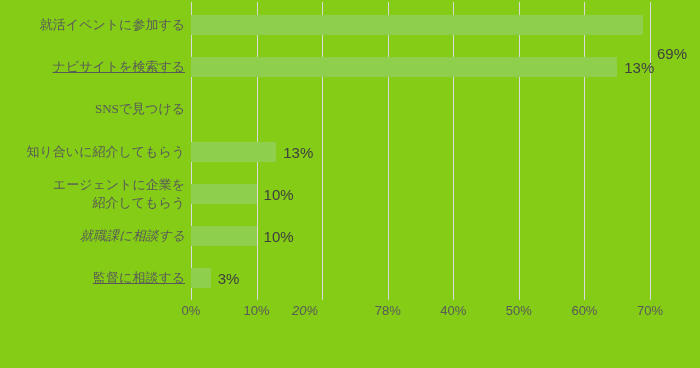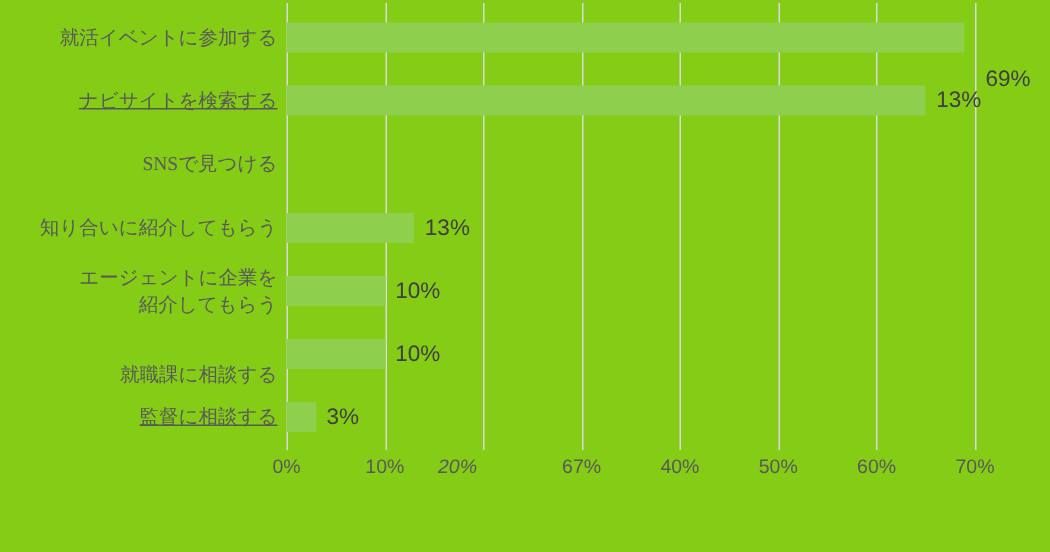--- a/index.html
+++ b/index.html
@@ -104,21 +104,21 @@
 
 <div id="chart-root">
 
   <div id="category-axis">
       <div class="cat-label" style="top: 14px; color: rgb(89, 89, 89);">就活イベントに参加する</div>
       <div class="cat-label" style="top: 56.2px; color: rgb(89, 89, 89); text-decoration: underline;">ナビサイトを検索する</div>
       <div class="cat-label" style="top: 98.4px; color: rgb(89, 89, 89); font-family: Liberation Serif, serif;">SNSで見つける</div>
       <div class="cat-label" style="top: 140.6px; color: rgb(89, 89, 89);">知り合いに紹介してもらう</div>
       <div class="cat-label" style="top: 173.8px; color: rgb(89, 89, 89);">エージェントに企業を
 紹介してもらう</div>
-      <div class="cat-label" style="top: 239px; color: rgb(89, 89, 89);">就職課に相談する</div>
+      <div class="cat-label" style="top: 225px; color: rgb(89, 89, 89); font-style: italic;">就職課に相談する</div>
       <div class="cat-label" style="top: 267.2px; color: rgb(89, 89, 89); text-decoration: underline;">監督に相談する</div>
     </div>
 
   <div id="plot-area">
       <div class="gridline" style="left: 0px; background: rgb(217, 217, 217);"></div>
       <div class="gridline" style="left: 65.5714px; background: rgb(217, 217, 217);"></div>
       <div class="gridline" style="left: 131.143px; background: rgb(217, 217, 217);"></div>
       <div class="gridline" style="left: 196.714px; background: rgb(217, 217, 217);"></div>
       <div class="gridline" style="left: 262.286px; background: rgb(217, 217, 217);"></div>
       <div class="gridline" style="left: 327.857px; background: rgb(217, 217, 217);"></div>
@@ -147,20 +147,20 @@
       <div class="bar-row" style="top: 266.2px; width: 459px;">
         <div class="bar" style="width: 19.6714px; height: 20px; background: rgb(142, 207, 77);"></div>
         <span class="bar-value" style="left: 19.6714px; color: rgb(63, 63, 63);">3%</span>
       </div>
     </div>
 
   <div id="x-axis-labels">
       <div class="tick-label" style="left: 191px; color: rgb(89, 89, 89);">0%</div>
       <div class="tick-label" style="left: 256.571px; color: rgb(89, 89, 89);">10%</div>
       <div class="tick-label" style="left: 305px; color: rgb(89, 89, 89); font-style: italic;">20%</div>
-      <div class="tick-label" style="left: 387.714px; color: rgb(89, 89, 89);">67%</div>
+      <div class="tick-label" style="left: 387.714px; color: rgb(89, 89, 89);">78%</div>
       <div class="tick-label" style="left: 453.286px; color: rgb(89, 89, 89);">40%</div>
       <div class="tick-label" style="left: 518.857px; color: rgb(89, 89, 89);">50%</div>
       <div class="tick-label" style="left: 584.429px; color: rgb(89, 89, 89);">60%</div>
       <div class="tick-label" style="left: 650px; color: rgb(89, 89, 89);">70%</div>
     </div>
 
 </div>
 
 </body></html>

